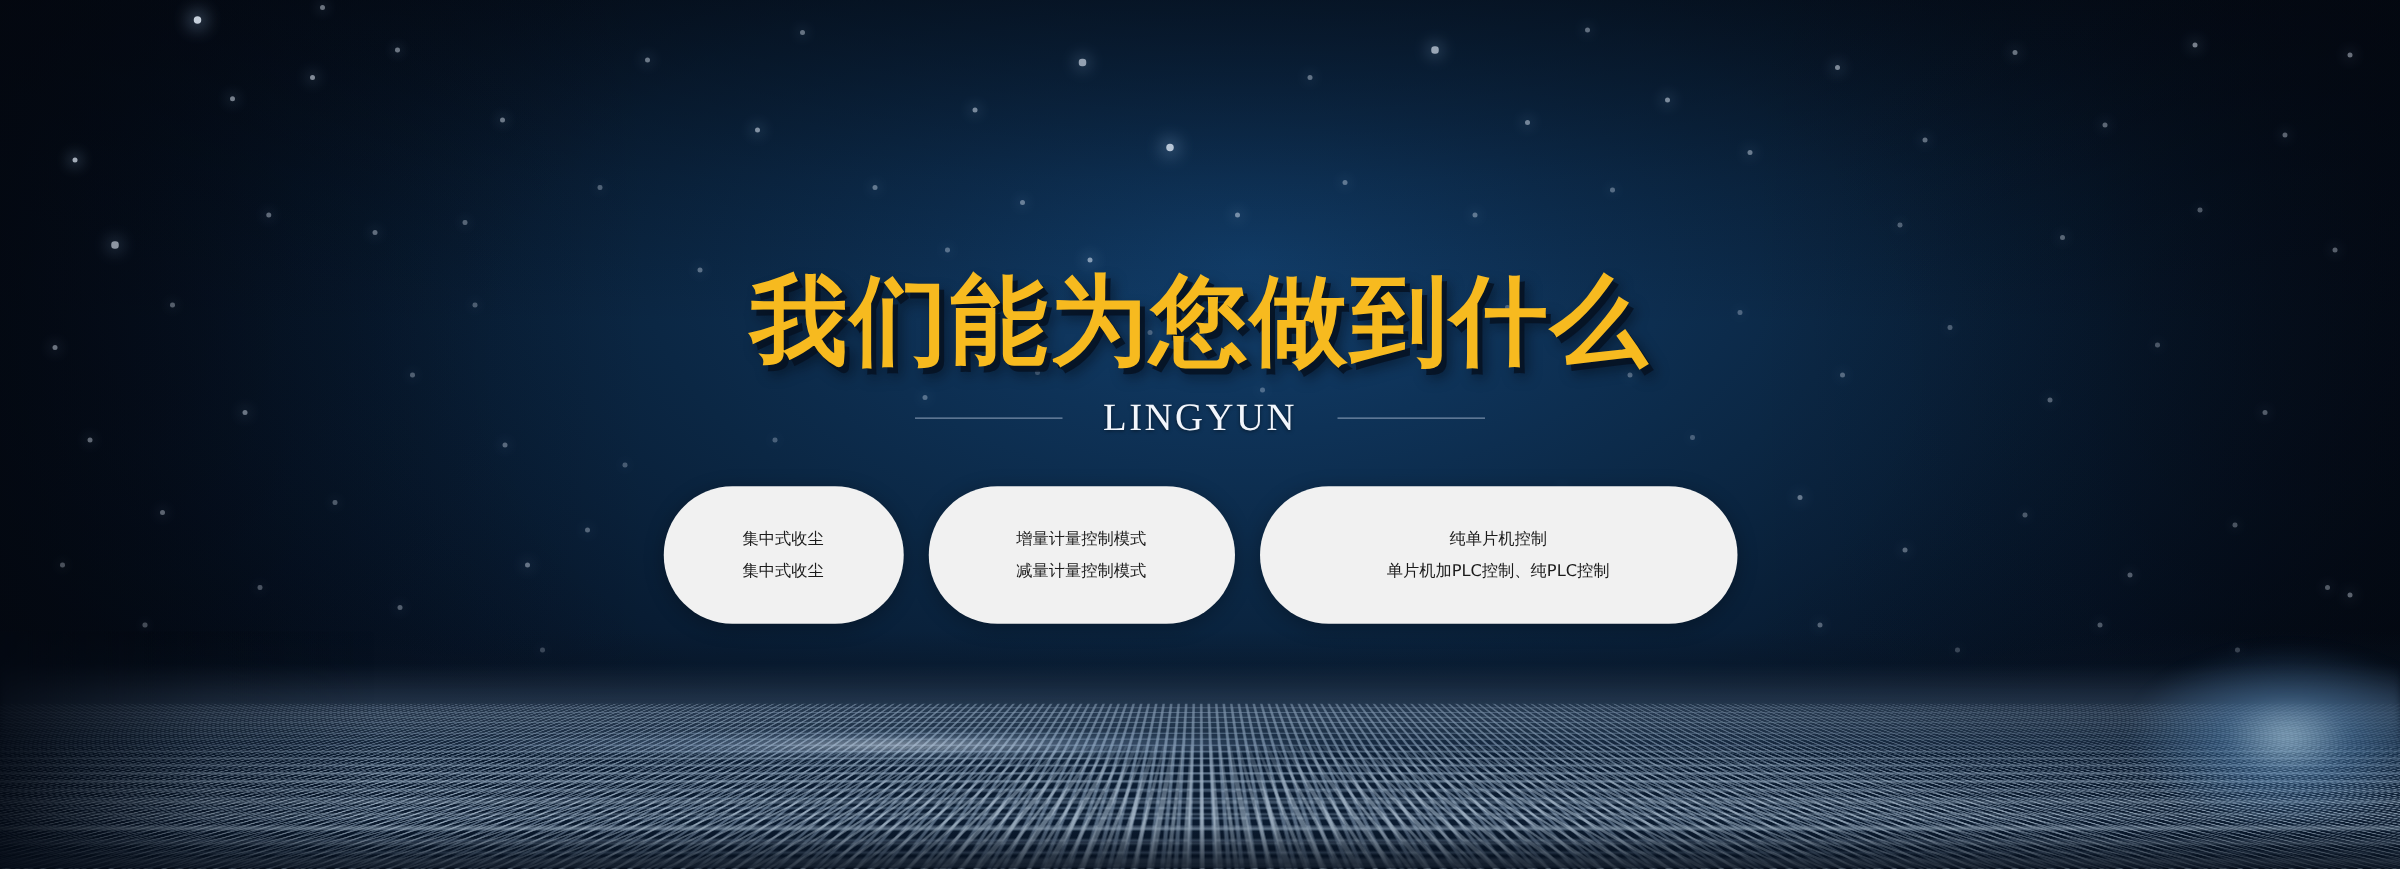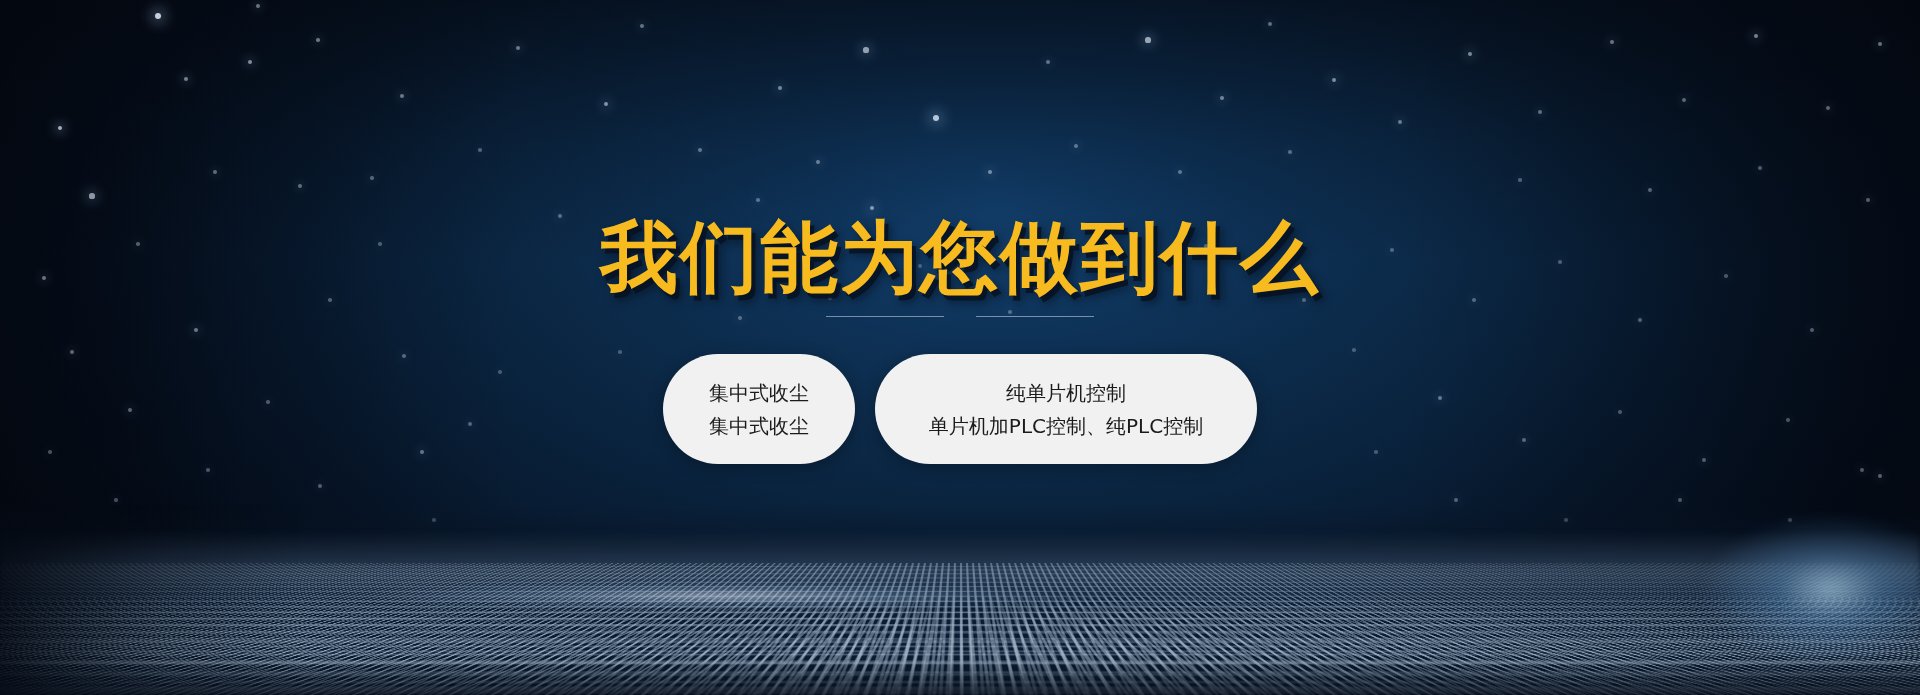--- a/index.html
+++ b/index.html
@@ -194,21 +194,21 @@
     display:flex; flex-direction:column;
     align-items:center; justify-content:center;
     gap:13px;
     box-shadow:0 3px 16px rgba(0,0,0,0.28);
   }
   .card-1 { width:192px; }
   .card-2 { width:245px; }
   .card-3 { width:382px; }
   .card-line {
     font-family:"DejaVu Sans", "Liberation Sans", sans-serif;
-    font-size:20px;
+    font-size:13px;
     color:#1b1b1b;
     line-height:1;
     white-space:nowrap;
   }
 </style>
 </head>
 <body>
 
 <div class="stage">
 
@@ -321,31 +321,36 @@
     <div class="wave-dark-left"></div>
     <div class="wave-dark-bottom"></div>
   </div>
 
   <div class="content">
 
     <h1 class="headline">我们能为您做到什么</h1>
 
     <div class="brand-row">
       <span class="brand-rule"></span>
+      <span class="brand-name">LINGYUN</span>
       <span class="brand-rule"></span>
     </div>
 
 
     <div class="cards">
 
       <div class="card card-1">
         <span class="card-line">集中式收尘</span>
         <span class="card-line">集中式收尘</span>
       </div>
 
+      <div class="card card-2">
+        <span class="card-line">增量计量控制模式</span>
+        <span class="card-line">减量计量控制模式</span>
+      </div>
 
       <div class="card card-3">
         <span class="card-line">纯单片机控制</span>
         <span class="card-line">单片机加PLC控制、纯PLC控制</span>
       </div>
 
     </div>
   </div>
 </div>
 

